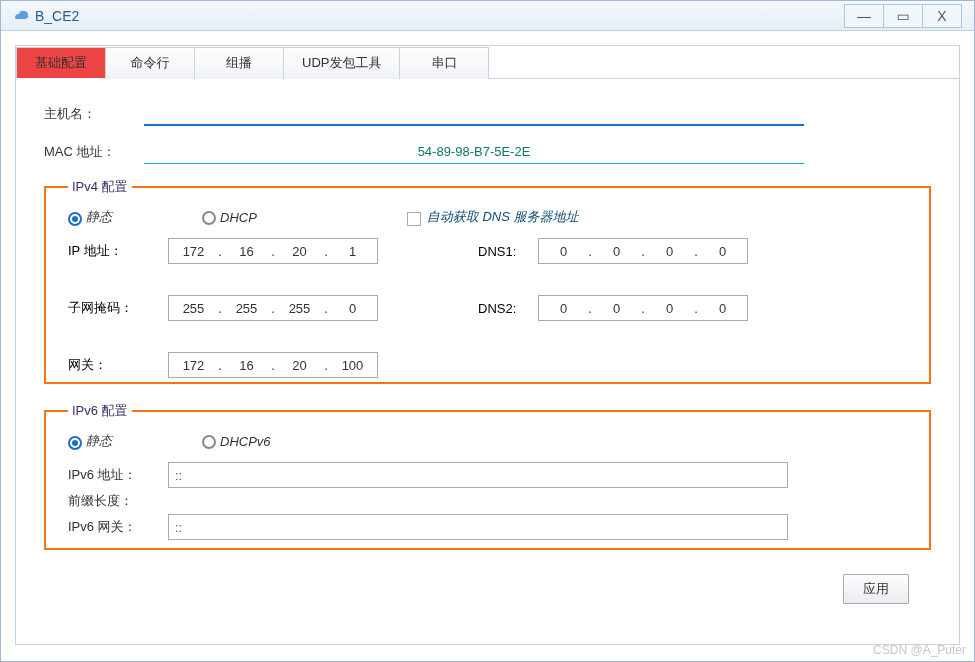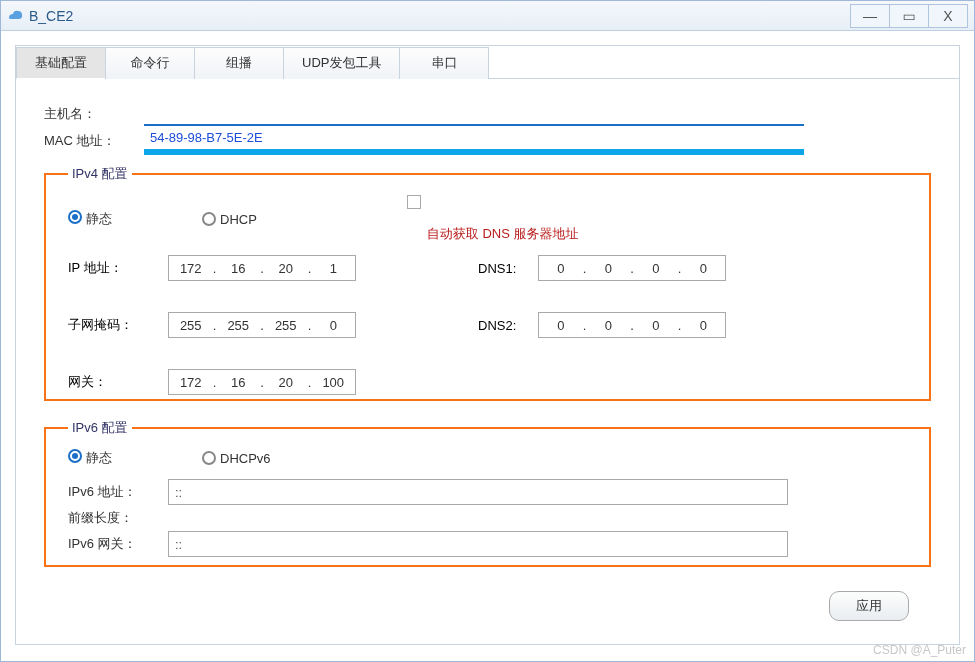--- a/index.html
+++ b/index.html
@@ -1,51 +1,51 @@
 <!DOCTYPE html>
 <html><head>
   <meta charset="utf-8">
   <style>
     * { box-sizing: border-box; margin: 0; padding: 0; font-family: "Microsoft YaHei", Arial, sans-serif; font-size: 13px; }
     body { background: #f0f0f0; }
     .window { width: 975px; height: 662px; background: #fff; border: 1px solid #a0b8d8; position: relative; }
-    .titlebar { height: 30px; background: linear-gradient(#f4f8fb, #e6eef7); border-bottom: 1px solid #c0d0e0; display: flex; align-items: center; padding: 0 6px; }
+    .titlebar { height: 30px; background: linear-gradient(#f4f8fb, #e6eef7); border-bottom: 1px solid #c0d0e0; display: flex; align-items: center; padding: 0 12px; }
     .titlebar-icon { width: 16px; height: 16px; margin-right: 6px; display:inline-flex; align-items:center; justify-content:center; }
     .titlebar-title { color: #2a5a8a; font-size: 14px; flex: 1; }
     .win-controls { display: flex; gap: 0; }
     .win-btn { width: 40px; height: 24px; border: 1px solid #b0c4de; background: #f0f6fb; display: flex; align-items: center; justify-content: center; color: #555; cursor: pointer; font-family: Arial; font-size: 14px; }
     .win-btn + .win-btn { margin-left: -1px; }
     .content { padding: 14px; }
     .panel { border: 1px solid #c8d4e0; background: #fff; padding: 0; height: 600px; display:flex; flex-direction:column;}
     .tabs { display: flex; border-bottom: 1px solid #c8d4e0; background: #fff; padding-left:0;}
     .tab { padding: 6px 18px; border: 1px solid #c8d4e0; border-bottom: none; background: linear-gradient(#fdfdfd,#f0f3f7); color: #333; cursor: pointer; margin-right: -1px; min-width: 90px; text-align: center; position: relative; top:1px;}
-    .tab.active { background: #e5e5e5; border-bottom: 1px solid #fff; font-weight: normal; }
+    .tab.active { background: #ef4444; border-bottom: 1px solid #fff; font-weight: normal; }
     .body { padding: 22px 28px 10px 28px; flex:1; }
-    .row { display: flex; align-items: center; }
+    .row { display: flex; align-items: center; margin-bottom: 14px; }
     .label { width: 100px; color: #333; }
     .input-flat { flex: 1; border: none; border-bottom: 2px solid #1a6fc9; padding: 4px 6px; outline: none; font-size: 13px; max-width: 660px;}
-    .input-line { flex: 1; border: none; border-bottom: 6px solid #0ea5e9; padding: 4px 6px; outline: none; color:#1d4ed8; max-width: 660px;}
+    .input-line { flex: 1; border: none; border-bottom: 1px solid #0ea5e9; padding: 4px 6px; outline: none; color:#0f766e; max-width: 660px; text-align: center;}
     fieldset { border: 2px solid #f97316; margin: 10px 0 18px 0; padding: 12px 22px 4px 22px; }
     legend { color: #336; padding: 0 4px; font-size: 13px; }
     .radio-row { display: flex; align-items: center; gap: 90px; margin-bottom: 12px; }
-    .radio-item { display: flex; align-items: flex-start; gap: 4px; color:#333; cursor:pointer;}
+    .radio-item { display: flex; align-items: flex-end; gap: 4px; color:#333; cursor:pointer;font-style:italic;}
     .radio { width:14px; height:14px; border-radius:50%; border:2px solid #888; display:inline-flex; align-items:center; justify-content:center;}
     .radio.checked { border-color:#1a6fc9;}
     .radio.checked::after{ content:""; width:6px; height:6px; background:#1a6fc9; border-radius:50%;}
     .checkbox { width:14px; height:14px; border:1px solid #aaa; display:inline-block; background:#fff;}
-    .chk-label{ color:#b91c1c;margin-top:30px; }
+    .chk-label{ color:#0c4a6e; }
     .ipv4-grid { display: grid; grid-template-columns: 100px 230px 80px 60px 230px; row-gap: 31px; align-items: center; }
-    .ip-box { border:1px solid #aaa; height:26px; width:188px; display:flex; align-items:center; justify-content:space-evenly; font-family: monospace; color:#333; letter-spacing: 0; }
+    .ip-box { border:1px solid #aaa; height:26px; width:210px; display:flex; align-items:center; justify-content:space-evenly; font-family: monospace; color:#333; letter-spacing: 0; }
     .ip-box span{ flex:1; text-align:center; }
     .ip-box .dot{ flex:0 0 auto; width:4px;}
     .row2 { display:flex; align-items:center; margin-bottom: 4px; }
     .text-input { border:1px solid #aaa; padding:3px 6px; height:26px; color:#555; }
     .w660{ width:620px;} .w130{width:130px;}
     .footer { display:flex; justify-content:flex-end; padding: 6px 22px 0 0; }
-    .btn-apply { border:1px solid #aaa; background:linear-gradient(#fdfdfd,#e9edf1); padding:5px 26px; color:#333; cursor:pointer; border-radius:10px;}
+    .btn-apply { border:1px solid #aaa; background:linear-gradient(#fdfdfd,#e9edf1); padding:5px 19px; color:#333; cursor:pointer; border-radius:1px;}
     .watermark{ position:absolute; right:8px; bottom:4px; color:#c7c7c7; font-size:12px;}
     .gap{width:80px;}
   </style>
 </head>
 <body>
 
 <div class="window">
   <div class="titlebar">
     <span class="titlebar-icon">
       <svg width="16" height="16" viewBox="0 0 16 16">

